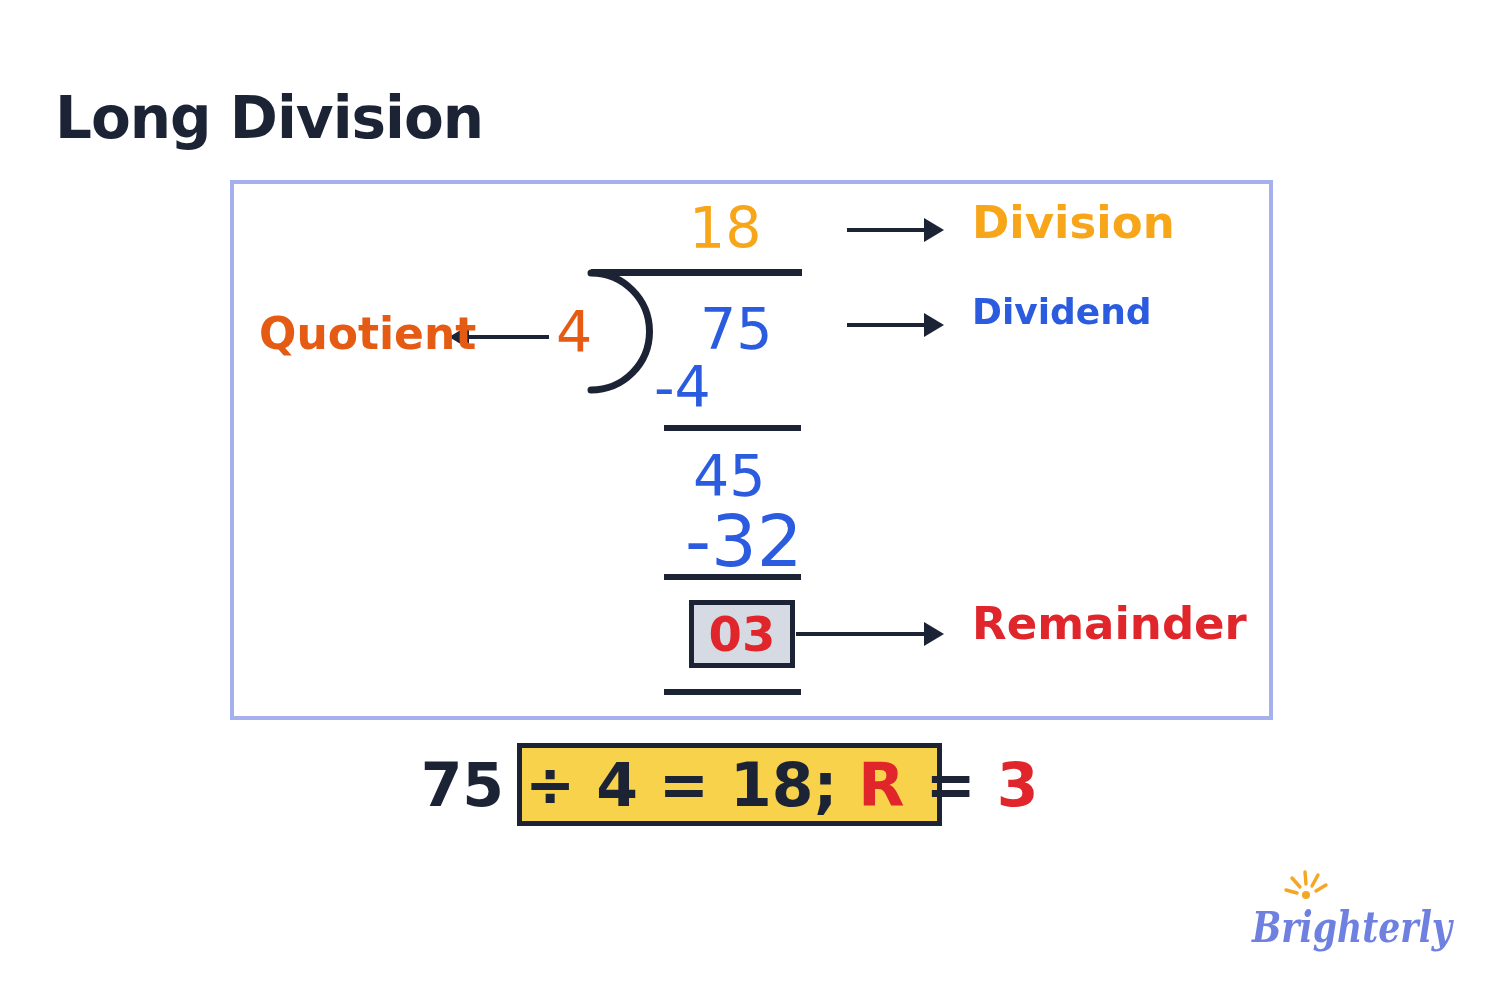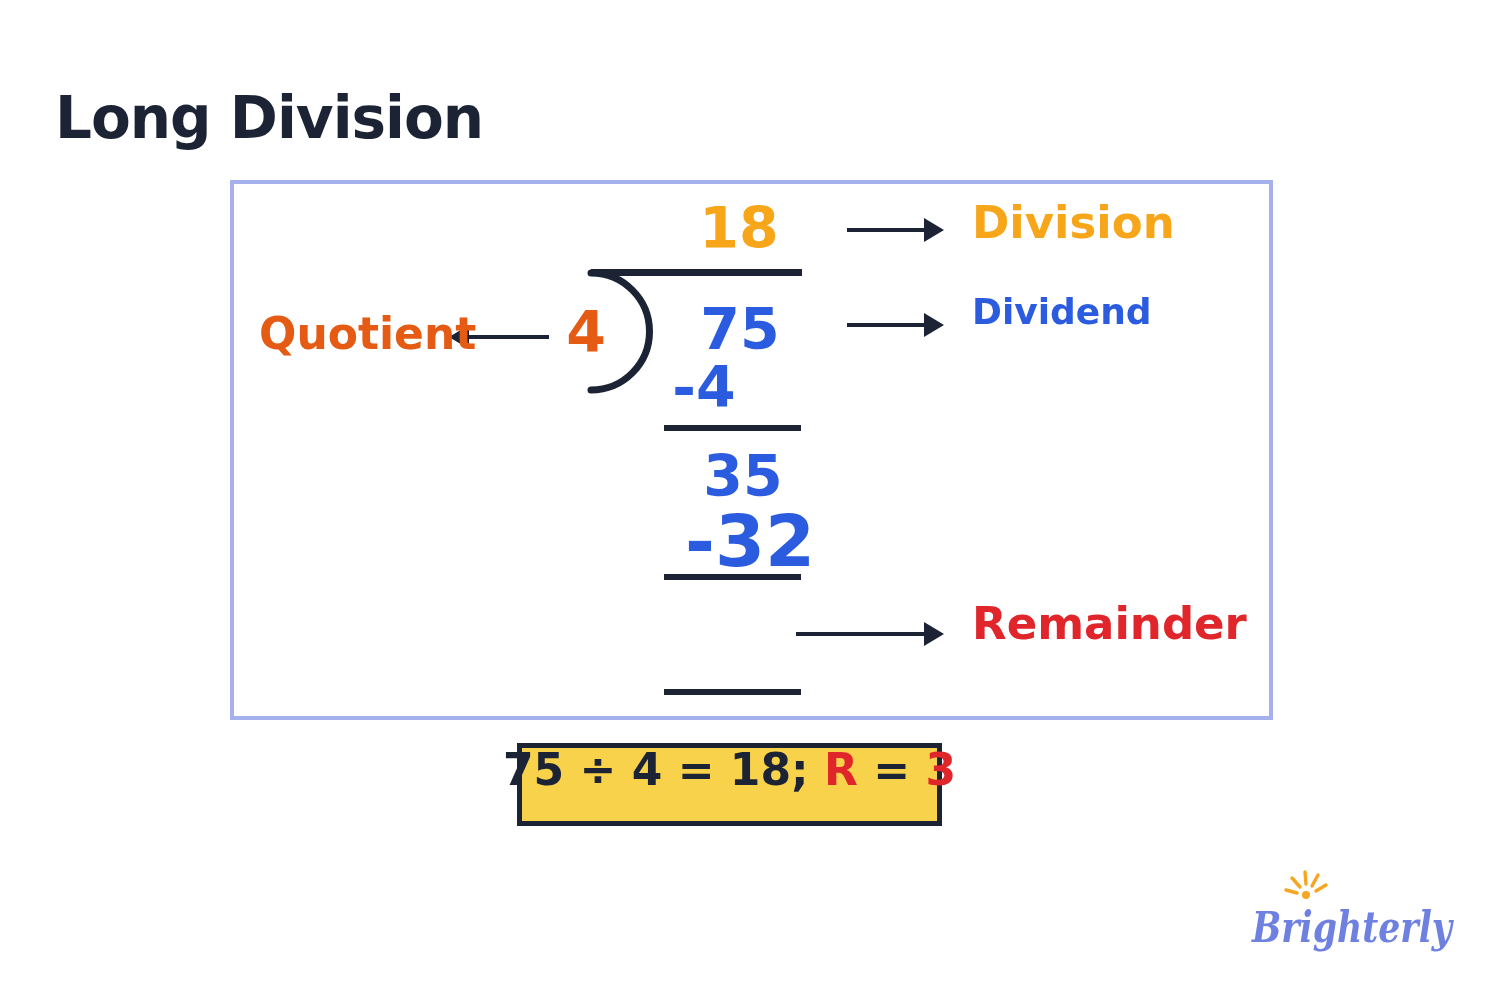--- a/index.html
+++ b/index.html
@@ -24,21 +24,21 @@
     color:var(--navy);
   }
 
   .main-box {
     position:absolute; left:230px; top:180px;
     width:1043px; height:540px;
     border:4px solid var(--box-border-purple);
     background:#ffffff;
   }
 
-  .num { position:absolute; font-weight:bold; line-height:1; text-align:center; }
+  .num { position:absolute; font-weight:normal; line-height:1; text-align:left; }
   .quotient-val  { left:455px; top:16px;  width:100px; font-size:57px; color:var(--quotient-orange); }
   .divisor-val   { left:322px; top:120px; width:60px;  font-size:57px; color:var(--divisor-orange); }
   .dividend-val  { left:466px; top:117px; width:80px;  font-size:57px; color:var(--dividend-blue); }
   .step-sub1     { left:420px; top:175px; width:100px; font-size:57px; color:var(--dividend-blue); }
   .step-res1     { left:459px; top:264px; width:100px; font-size:57px; color:var(--dividend-blue); }
   .step-sub2     { left:451px; top:321px; width:100px; font-size:72px; color:var(--dividend-blue); }
 
   .hline { position:absolute; background:var(--navy); }
   .vinculum { left:357px; top:85px;  width:211px; height:7px; }
   .line-1   { left:430px; top:241px; width:137px; height:6px; }
@@ -74,22 +74,22 @@
     border-right:20px solid var(--navy);
   }
   .arrow-quotient  { left:613px; top:34px;  width:97px; }
   .arrow-dividend  { left:613px; top:129px; width:97px; }
   .arrow-remainder { left:562px; top:438px; width:148px; }
   .arrow-divisor   { left:215px; top:141px; width:100px; }
 
   .equation-box {
     position:absolute; left:517px; top:743px; width:425px; height:83px;
     background:var(--equation-yellow); border:5px solid var(--navy);
-    display:flex; justify-content:center;
-    font-size:44px; font-weight:bold; color:var(--navy); line-height:1;
+    display:flex; align-items:center; justify-content:center;
+    font-size:60px; font-weight:bold; color:var(--navy); line-height:1;
   }
   .eq-part { white-space:pre; }
   .eq-red { color:var(--remainder-red); }
 
   .logo { position:absolute; left:1250px; top:866px; width:210px; height:100px; }
   .logo text {
     fill:var(--logo-purple);
     font-family:"DejaVu Serif", serif;
     font-style:italic; font-weight:bold; font-size:42px;
   }
@@ -107,24 +107,27 @@
 
   <div class="hline vinculum"></div>
   <svg class="arc-svg" viewBox="0 0 100 140">
     <path d="M 27 8 A 58.5 58.5 0 0 1 27 125"></path>
   </svg>
 
   <div class="num divisor-val">4</div>
   <div class="num dividend-val">75</div>
   <div class="num step-sub1">-4</div>
   <div class="hline line-1"></div>
-  <div class="num step-res1">35</div>
+  <div class="num step-res1">45</div>
   <div class="num step-sub2">-32</div>
   <div class="hline line-2"></div>
 
+  <div class="remainder-box">
+    <span>03</span>
+  </div>
   <div class="hline line-3"></div>
 
   <div class="arrow arrow-quotient">
     <div class="shaft"></div>
     <div class="head-r"></div>
   </div>
   <div class="arrow arrow-dividend">
     <div class="shaft"></div>
     <div class="head-r"></div>
   </div>

